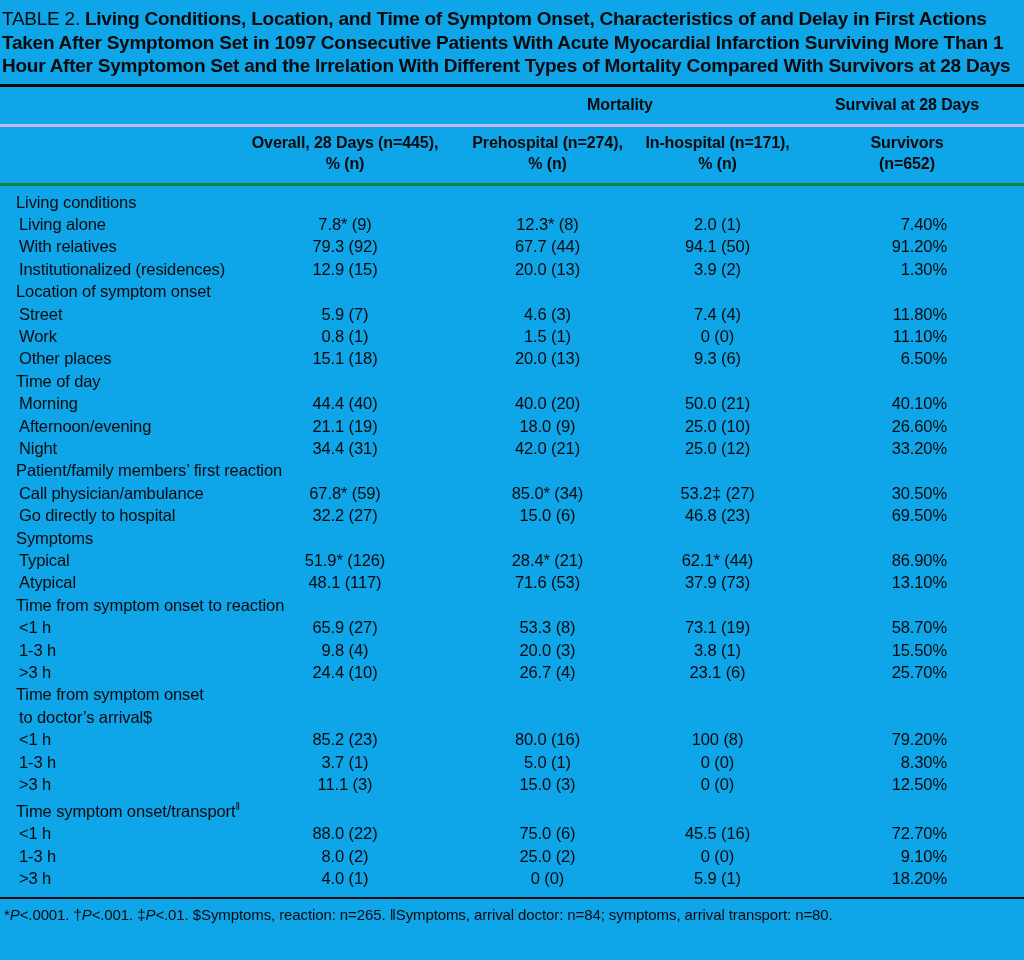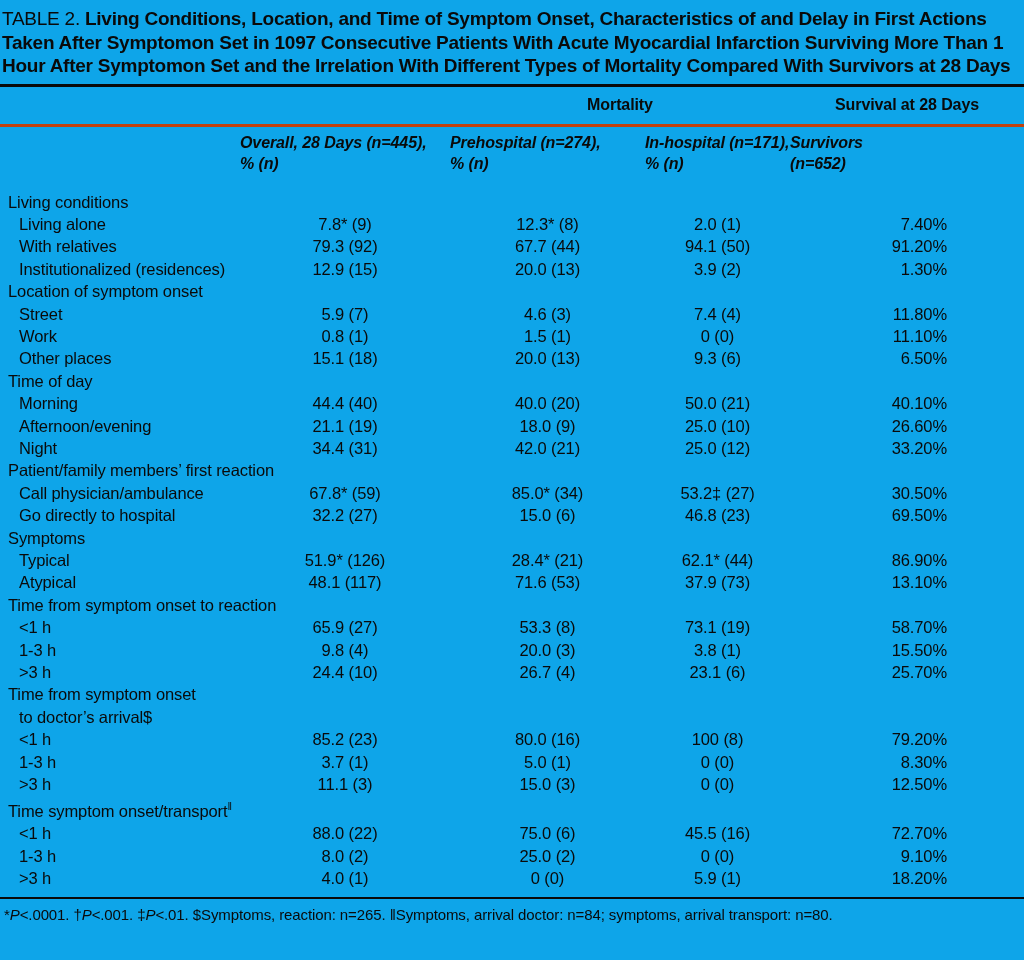--- a/index.html
+++ b/index.html
@@ -30,45 +30,44 @@
     border-top: 3px solid #0a0a0a;
     font-size: 16.5px;
   }
   col.c-stub { width: 240px; }
   col.c-overall { width: 210px; }
   col.c-prehosp { width: 195px; }
   col.c-inhosp { width: 145px; }
   col.c-surv { width: 234px; }
 
   tr.spanner-row > td {
-    border-bottom: 3px solid #c2410c;
+    border-bottom: 3px solid #c4b5fd;
     font-weight: bold;
     text-align: center;
     padding: 9px 0 10px 0;
     font-size: 16px;
   }
   tr.colhead-row > td {
-    border-bottom: 3px solid #0ea5e9;
+    border-bottom: 3px solid #15803d;
     font-weight: bold;
-    text-align: left;
+    text-align: center;
     vertical-align: middle;
     padding: 5px 0 9px 0;
     font-size: 16px;
     line-height: 21px;
-    font-style: italic;
   }
   tbody td {
     padding: 0;
     line-height: 22.4px;
     white-space: nowrap;
     overflow: visible;
   }
   tbody tr:first-child td { padding-top: 5px; }
   tbody tr:last-child td { border-bottom: 2px solid #0a0a0a; padding-bottom: 7px; }
-  td.stub { text-align: left; padding-left: 8px; }
+  td.stub { text-align: left; padding-left: 16px; }
   td.stub.indent { padding-left: 19px; }
   td.val { text-align: center; }
   td.val.c3 { text-align: right; padding-right: 77px; }
   td.stub sup { font-size: 11px; letter-spacing: -0.5px; }
   .footnote {
     margin: 0;
     padding: 7px 2px 0 4px;
     font-size: 15px;
     line-height: 18px;
     letter-spacing: -0.1px;

